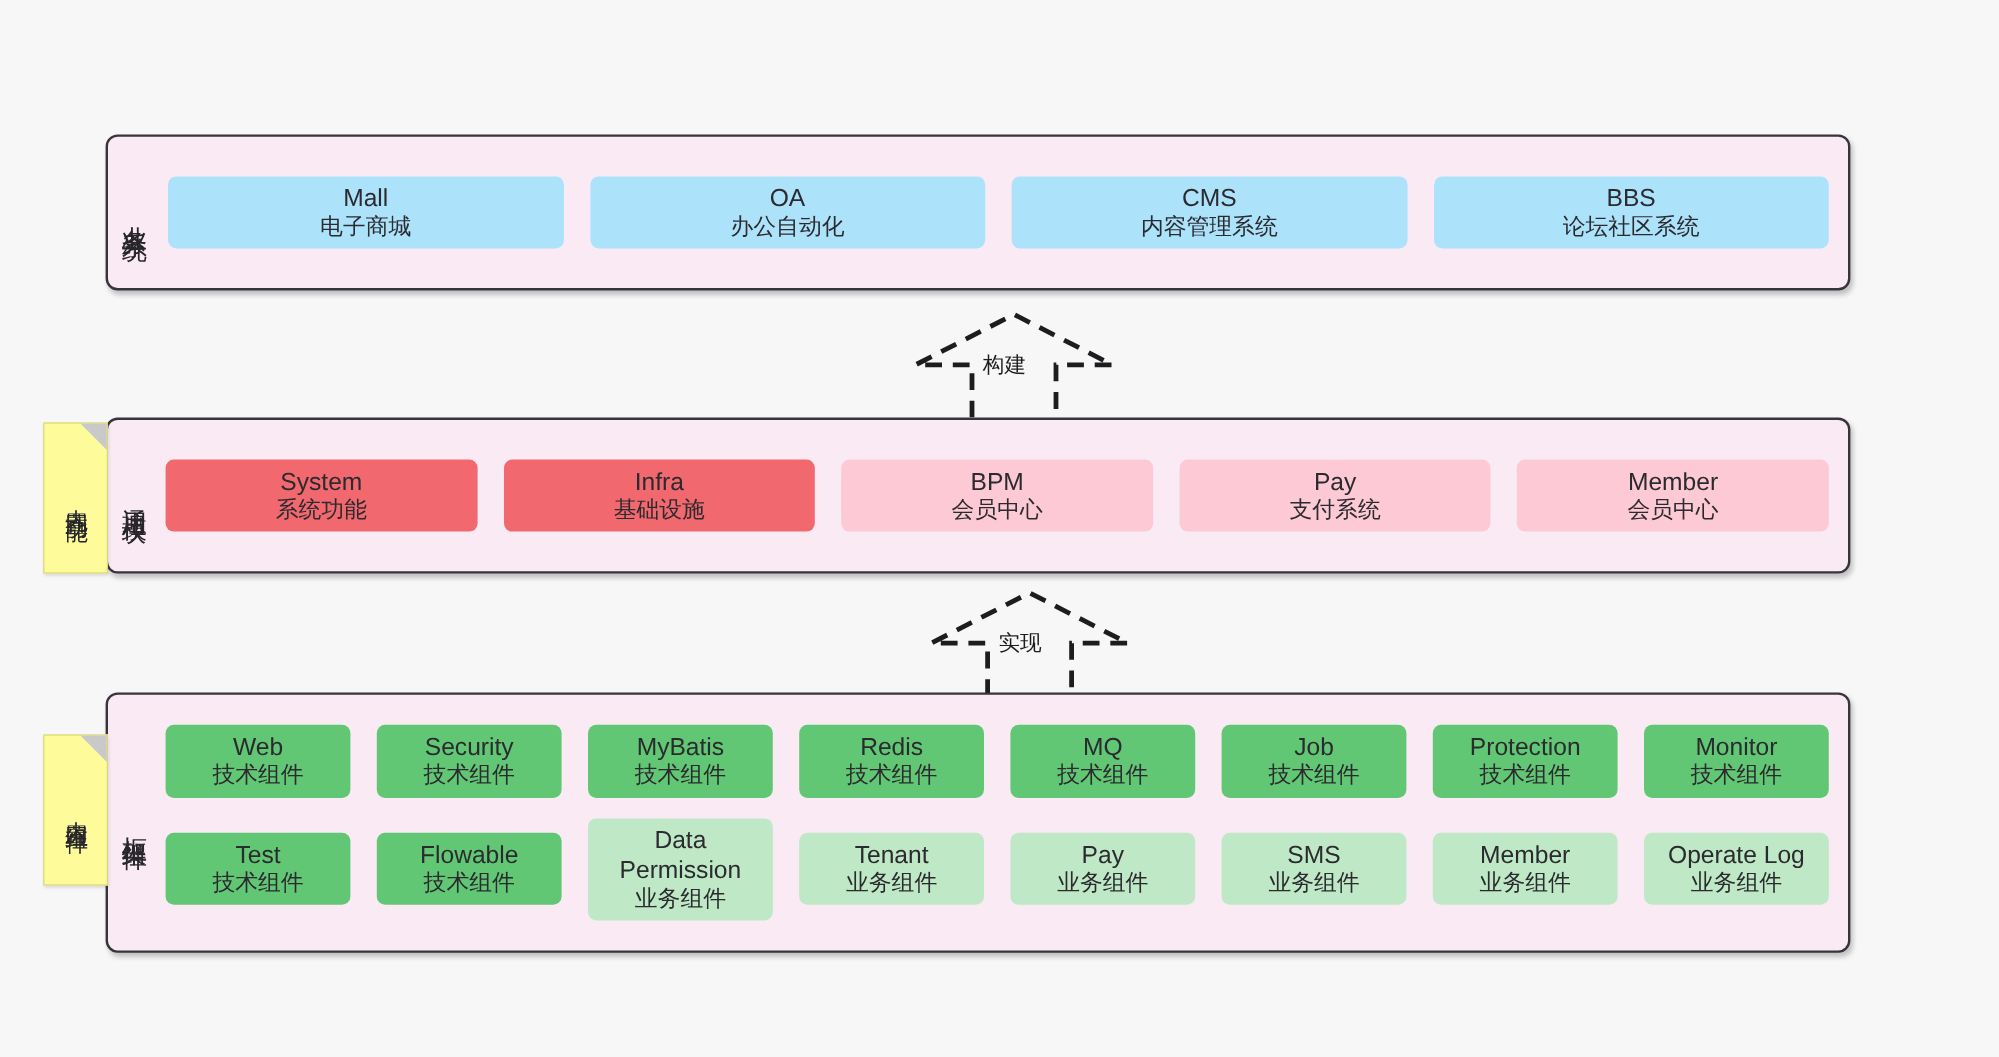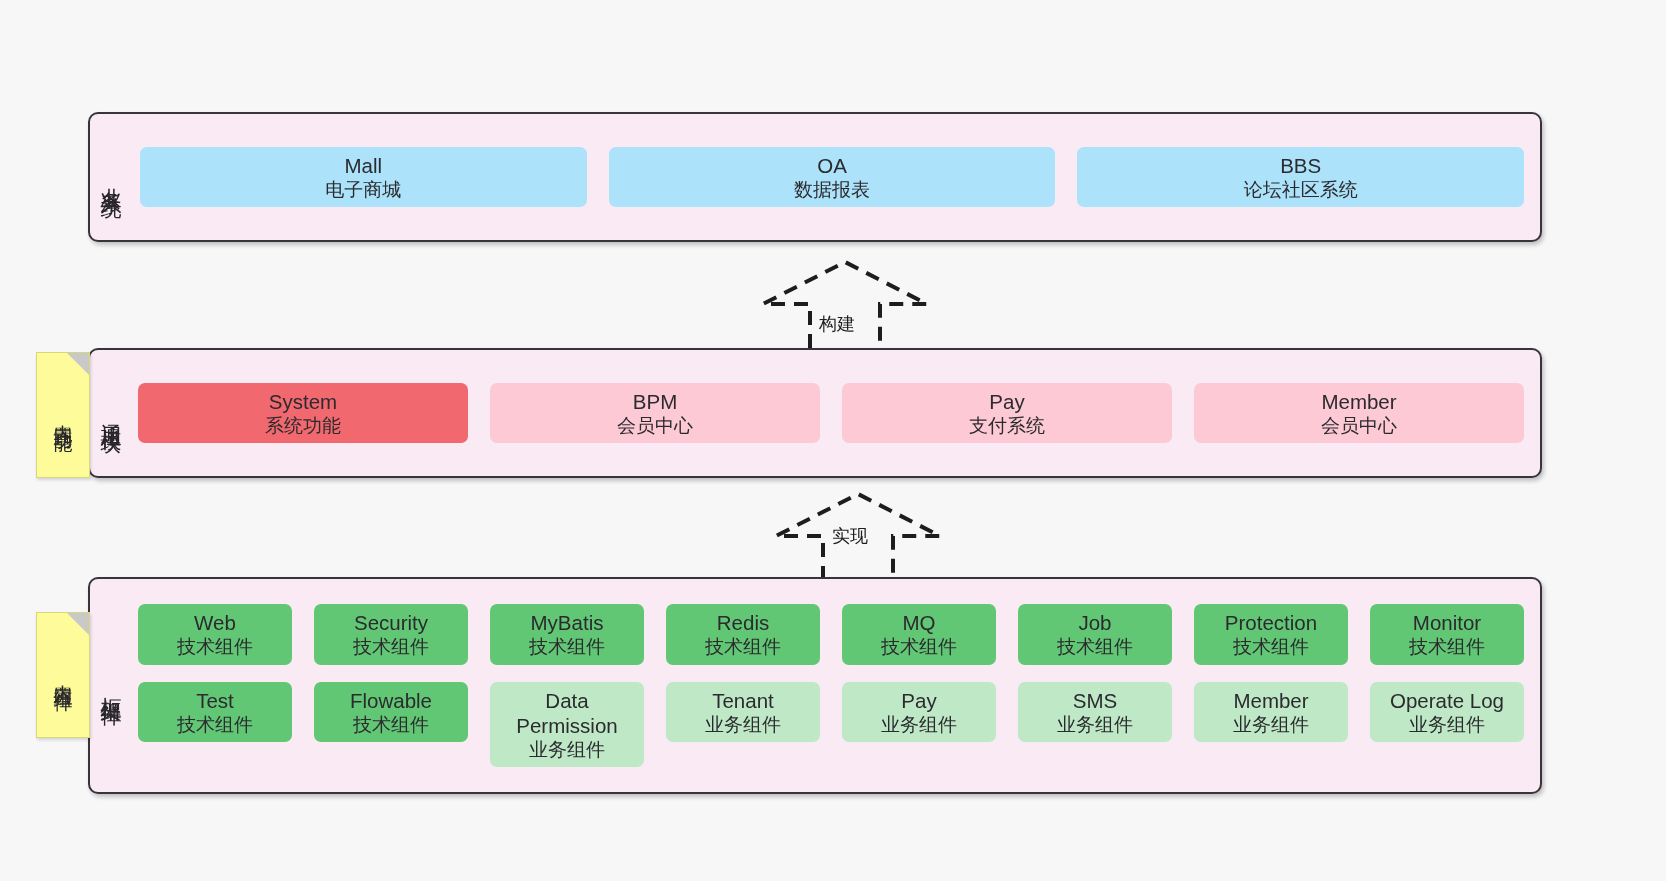--- a/index.html
+++ b/index.html
@@ -39,21 +39,21 @@
     flex: 1 1 auto;
     display: flex;
     flex-direction: column;
     justify-content: center;
     gap: 18px;
     padding: 14px 16px 14px 6px;
   }
   .row {
     display: flex;
     gap: 22px;
-    align-items: flex-start;
+    align-items: center;
   }
   .cell {
     flex: 1 1 0;
     border-radius: 7px;
     display: flex;
     flex-direction: column;
     align-items: center;
     justify-content: center;
     text-align: center;
     color: #2b2b2f;
@@ -85,21 +85,21 @@
     position: absolute;
     font-size: 18px;
     color: #1d1d20;
     background: #f7f7f7;
     padding: 0 2px;
     white-space: nowrap;
   }
 
   #arrow-build   { left: 755px; top: 256px; width: 180px; height: 92px; }
   #arrow-impl    { left: 768px; top: 488px; width: 180px; height: 92px; }
-  #arrow-build  .arrow-label { left: 62px; top: 36px; margin-top: 20px; }
+  #arrow-build  .arrow-label { left: 62px; top: 36px; }
   #arrow-impl   .arrow-label { left: 62px; top: 36px; }
 
   
   .sticky {
     position: absolute;
     background: #fdfb9a;
     border: 1px solid #d9d77e;
     display: flex;
     align-items: center;
     justify-content: center;
@@ -129,21 +129,25 @@
   <div class="panel" id="panel-business">
     <div class="panel-label">业务系统</div>
     <div class="panel-body">
       <div class="row">
         <div class="cell c-blue">
           <span class="t1">Mall</span>
           <span class="t2">电子商城</span>
         </div>
         <div class="cell c-blue">
           <span class="t1">OA</span>
-          <span class="t2">数据报表</span>
+          <span class="t2">办公自动化</span>
+        </div>
+        <div class="cell c-blue">
+          <span class="t1">CMS</span>
+          <span class="t2">内容管理系统</span>
         </div>
         <div class="cell c-blue">
           <span class="t1">BBS</span>
           <span class="t2">论坛社区系统</span>
         </div>
       </div>
     </div>
   </div>
 
   <div class="arrow-group" id="arrow-build">
@@ -154,20 +158,24 @@
   </div>
 
   <div class="panel" id="panel-common">
     <div class="panel-label">通用模块</div>
     <div class="panel-body">
       <div class="row">
         <div class="cell c-red">
           <span class="t1">System</span>
           <span class="t2">系统功能</span>
         </div>
+        <div class="cell c-red">
+          <span class="t1">Infra</span>
+          <span class="t2">基础设施</span>
+        </div>
         <div class="cell c-pink">
           <span class="t1">BPM</span>
           <span class="t2">会员中心</span>
         </div>
         <div class="cell c-pink">
           <span class="t1">Pay</span>
           <span class="t2">支付系统</span>
         </div>
         <div class="cell c-pink">
           <span class="t1">Member</span>

